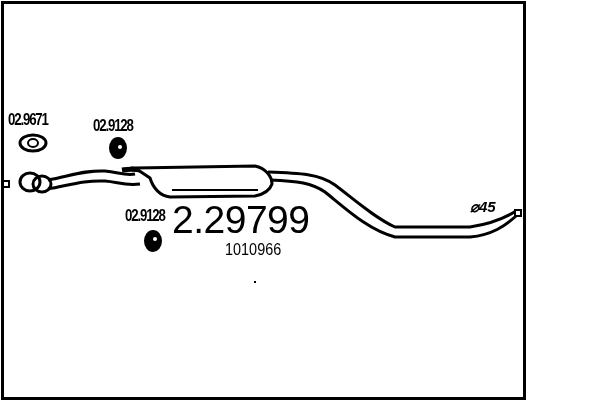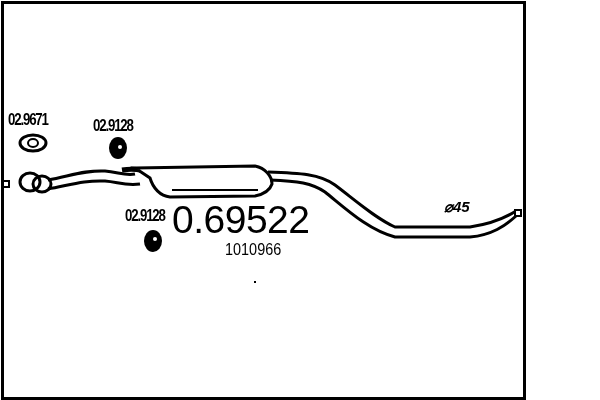--- a/index.html
+++ b/index.html
@@ -52,15 +52,15 @@
     <circle cx="155" cy="239" r="2" fill="#fff"></circle>
   </g>
 
   <rect x="254" y="281" width="2" height="2" fill="#000"></rect>
 </svg>
 
 <div class="lbl ref" style="left:8px;top:110px;">02.9671</div>
 <div class="lbl ref" style="left:93px;top:116px;">02.9128</div>
 <div class="lbl ref" style="left:125px;top:206px;">02.9128</div>
 
-<div class="lbl main-num" style="left:172px;top:198px;">0.69522</div>
+<div class="lbl main-num" style="left:172px;top:198px;">2.29799</div>
 <div class="lbl sub-num" style="left:225px;top:240px;">1010966</div>
-<div class="lbl dia" style="left:444px;top:198px;">⌀45</div>
+<div class="lbl dia" style="left:470px;top:198px;">⌀45</div>
 
 </body></html>

